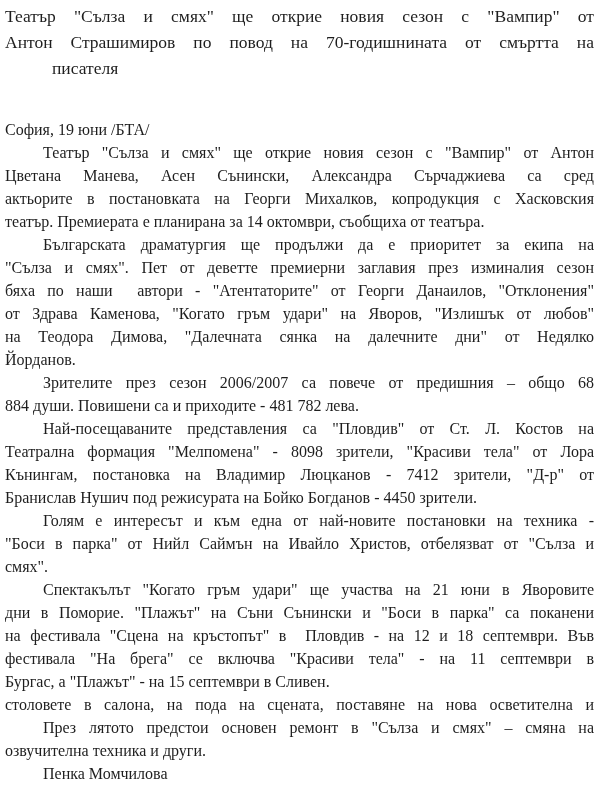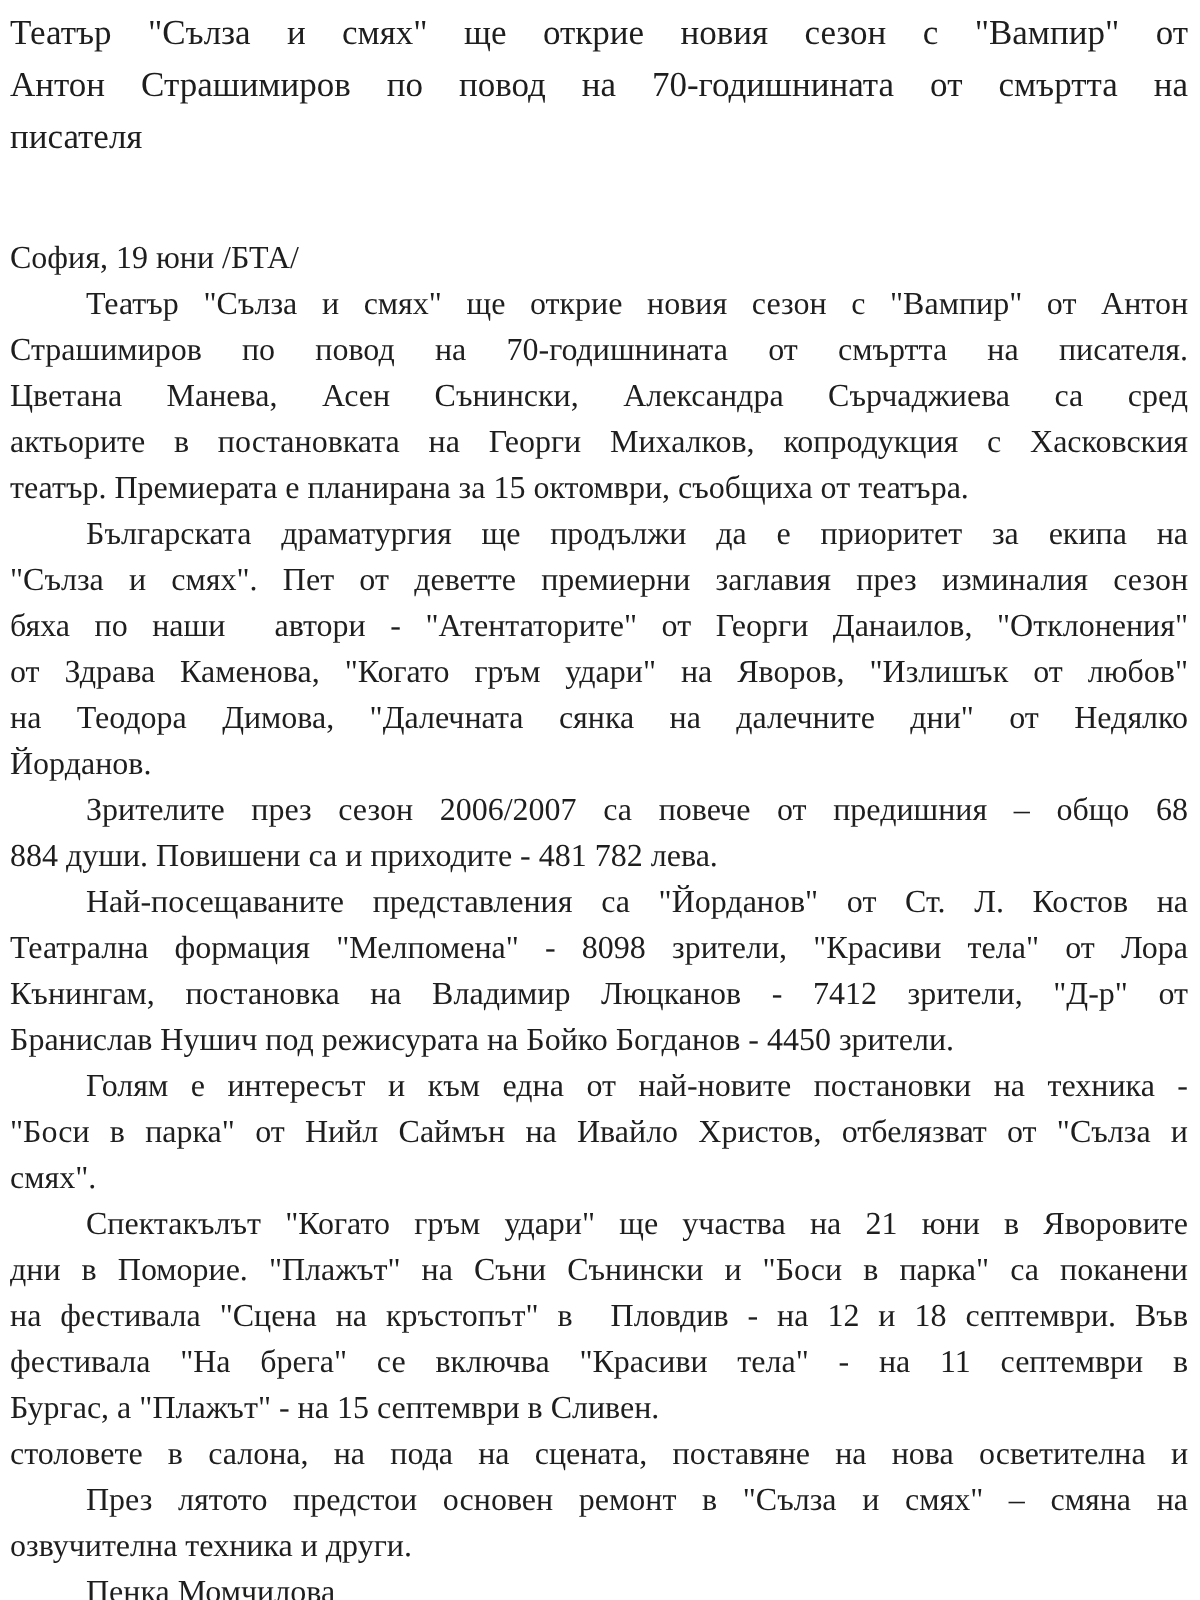--- a/index.html
+++ b/index.html
@@ -23,20 +23,21 @@
     font-size: 17.5px;
     font-weight: 400;
     line-height: 26px;
   }
   .tline {
     text-align: justify;
     text-align-last: justify;
   }
   .tline.last {
     text-align-last: left;
+    margin-left: 47px;
   }
   .body-text {
     margin-top: 37px;
     font-size: 16px;
     line-height: 23px;
   }
   .para {
     margin: 0;
   }
   .line {
@@ -59,39 +60,38 @@
       <div class="tline">Театър "Сълза и смях" ще открие новия сезон с "Вампир" от</div>
       <div class="tline">Антон Страшимиров по повод на 70-годишнината от смъртта на</div>
       <div class="tline last">писателя</div>
     </h1>
   <div class="body-text">
       <div class="para">
         <div class="line last">София, 19 юни /БТА/</div>
       </div>
       <div class="para">
         <div class="line indent">Театър "Сълза и смях" ще открие новия сезон с "Вампир" от Антон</div>
-        <div class="line">Страшимиров по повод на 70-годишнината от смъртта на писателя.</div>
         <div class="line">Цветана Манева, Асен Сънински, Александра Сърчаджиева са сред</div>
         <div class="line">актьорите в постановката на Георги Михалков, копродукция с Хасковския</div>
-        <div class="line last">театър. Премиерата е планирана за 15 октомври, съобщиха от театъра.</div>
+        <div class="line last">театър. Премиерата е планирана за 14 октомври, съобщиха от театъра.</div>
       </div>
       <div class="para">
         <div class="line indent">Българската драматургия ще продължи да е приоритет за екипа на</div>
         <div class="line">"Сълза и смях". Пет от деветте премиерни заглавия през изминалия сезон</div>
         <div class="line">бяха по наши&nbsp; автори - "Атентаторите" от Георги Данаилов, "Отклонения"</div>
         <div class="line">от Здрава Каменова, "Когато гръм удари" на Яворов, "Излишък от любов"</div>
         <div class="line">на Теодора Димова, "Далечната сянка на далечните дни" от Недялко</div>
         <div class="line last">Йорданов.</div>
       </div>
       <div class="para">
         <div class="line indent">Зрителите през сезон 2006/2007 са повече от предишния – общо 68</div>
         <div class="line last">884 души. Повишени са и приходите - 481 782 лева.</div>
       </div>
       <div class="para">
-        <div class="line indent">Най-посещаваните представления са "Йорданов" от Ст. Л. Костов на</div>
+        <div class="line indent">Най-посещаваните представления са "Пловдив" от Ст. Л. Костов на</div>
         <div class="line">Театрална формация "Мелпомена" - 8098 зрители, "Красиви тела" от Лора</div>
         <div class="line">Кънингам, постановка на Владимир Люцканов - 7412 зрители, "Д-р" от</div>
         <div class="line last">Бранислав Нушич под режисурата на Бойко Богданов - 4450 зрители.</div>
       </div>
       <div class="para">
         <div class="line indent">Голям е интересът и към една от най-новите постановки на техника -</div>
         <div class="line">"Боси в парка" от Нийл Саймън на Ивайло Христов, отбелязват от "Сълза и</div>
         <div class="line last">смях".</div>
       </div>
       <div class="para">

